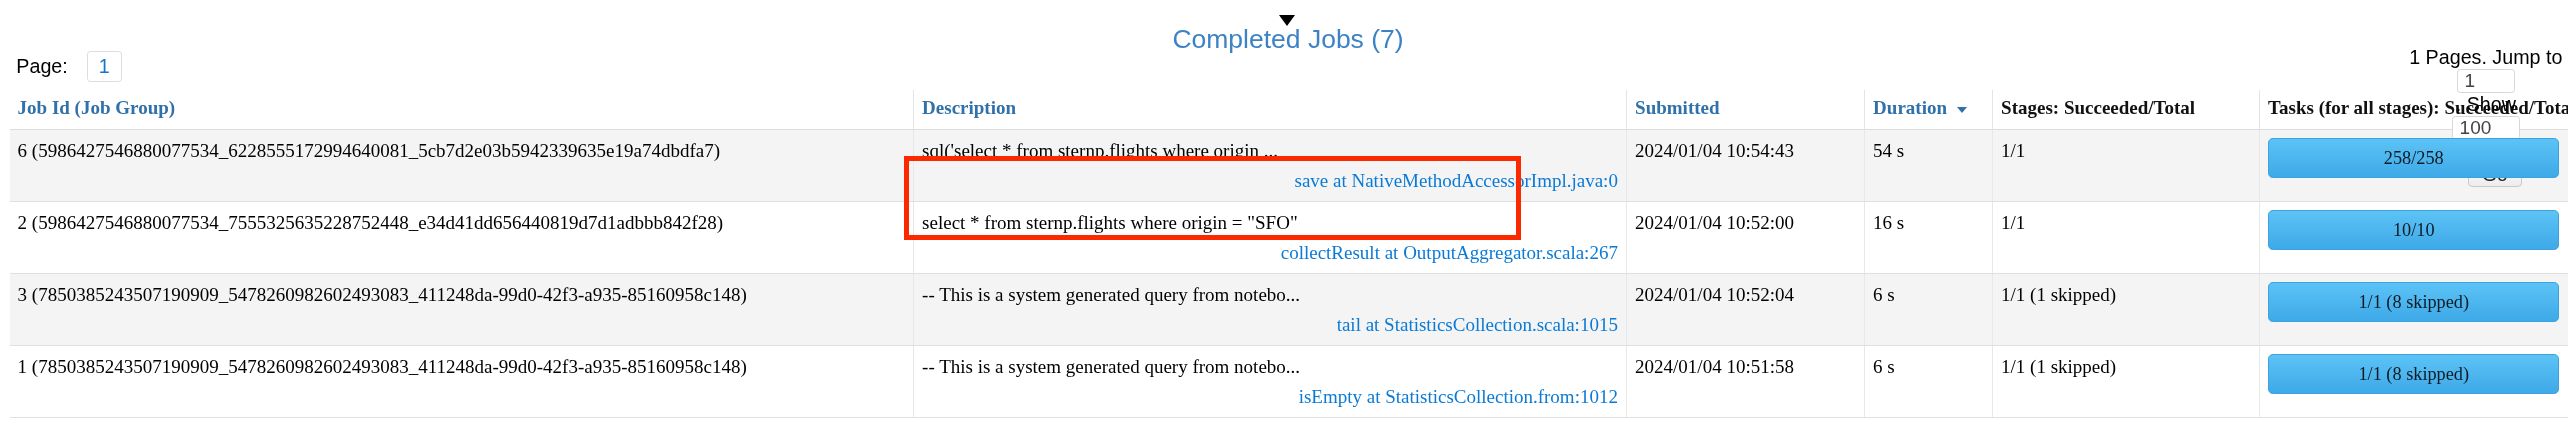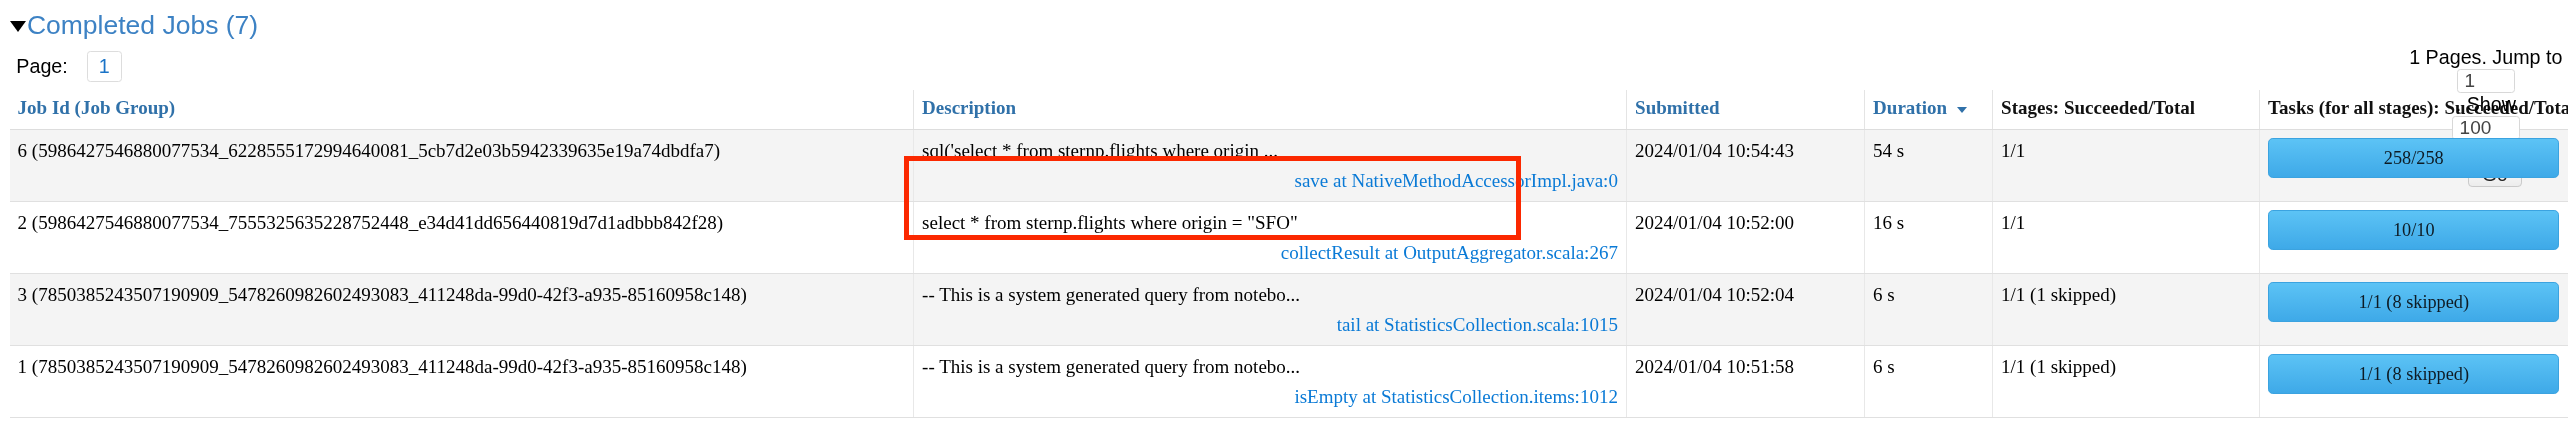--- a/index.html
+++ b/index.html
@@ -23,20 +23,21 @@
     padding: 0 9.5px;
   }
 
   
   .section-title {
     display: flex;
     align-items: center;
     height: 39px;
     padding-top: 12.2px;
     box-sizing: border-box;
+    flex-direction: column;
   }
   .caret {
     width: 0;
     height: 0;
     border-left: 8.8px solid transparent;
     border-right: 8.8px solid transparent;
     border-top: 11px solid #000000;
     margin-right: 1.4px;
     margin-top: 2.7px;
     flex: 0 0 auto;
@@ -330,21 +331,21 @@
           <div class="progress">
             <span class="progress-label">1/1 (8 skipped)</span>
           </div>
         </td>
       </tr>
 
       <tr class="even">
         <td>1 (7850385243507190909_5478260982602493083_411248da-99d0-42f3-a935-85160958c148)</td>
         <td>
           <span class="desc-line1">-- This is a system generated query from notebo...</span>
-          <a class="desc-link" href="#">isEmpty at StatisticsCollection.items:1012</a>
+          <a class="desc-link" href="#">isEmpty at StatisticsCollection.from:1012</a>
         </td>
         <td>2024/01/04 10:51:58</td>
         <td>6 s</td>
         <td>1/1 (1 skipped)</td>
         <td>
           <div class="progress">
             <span class="progress-label">1/1 (8 skipped)</span>
           </div>
         </td>
       </tr>

